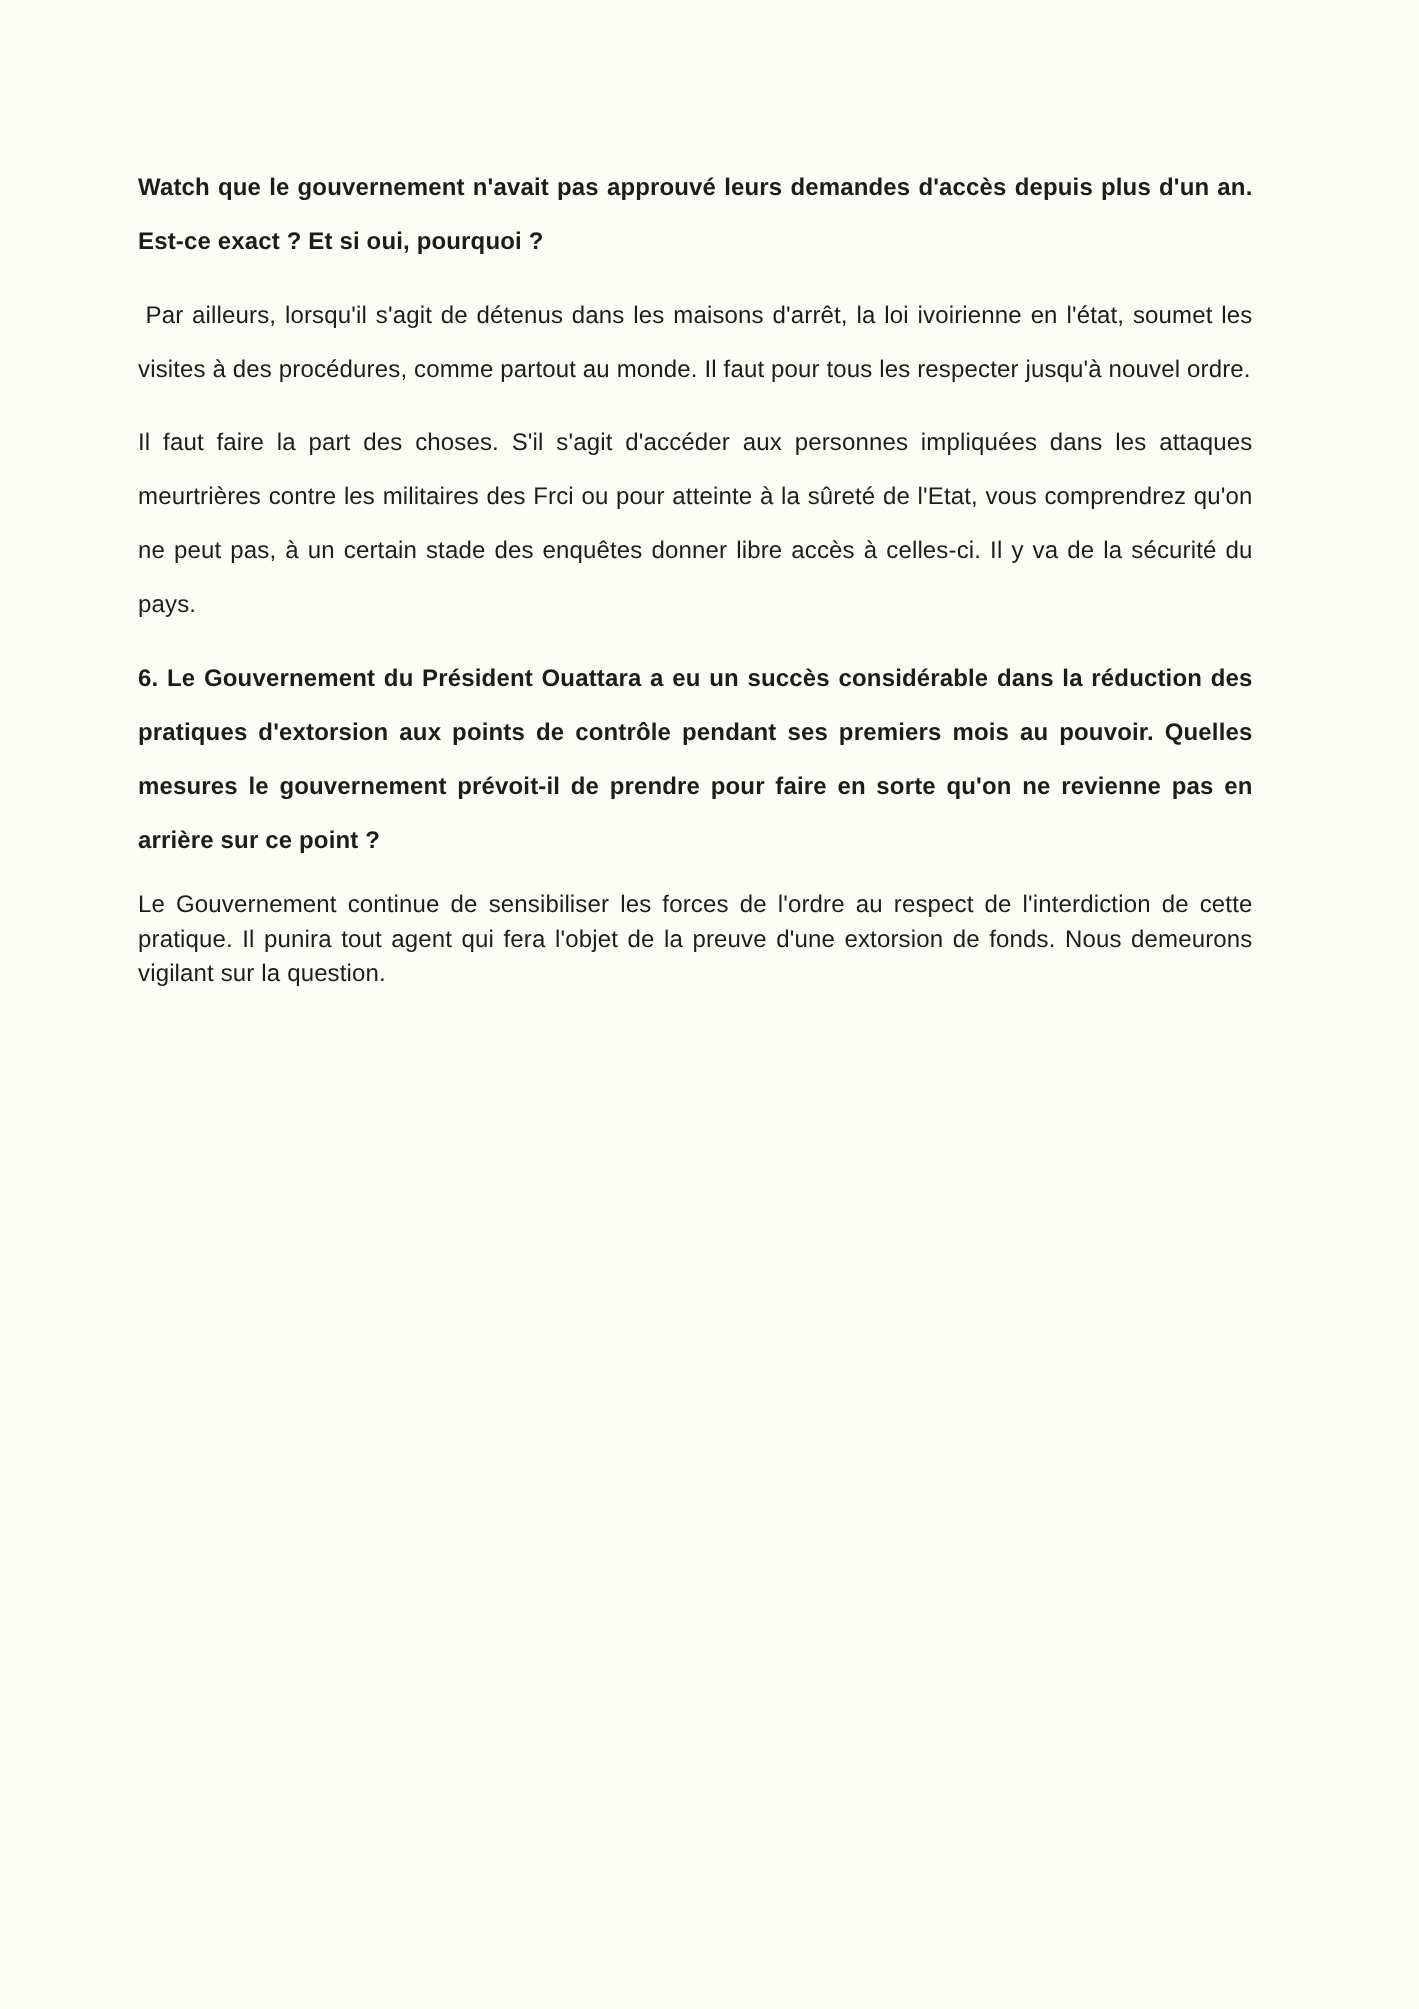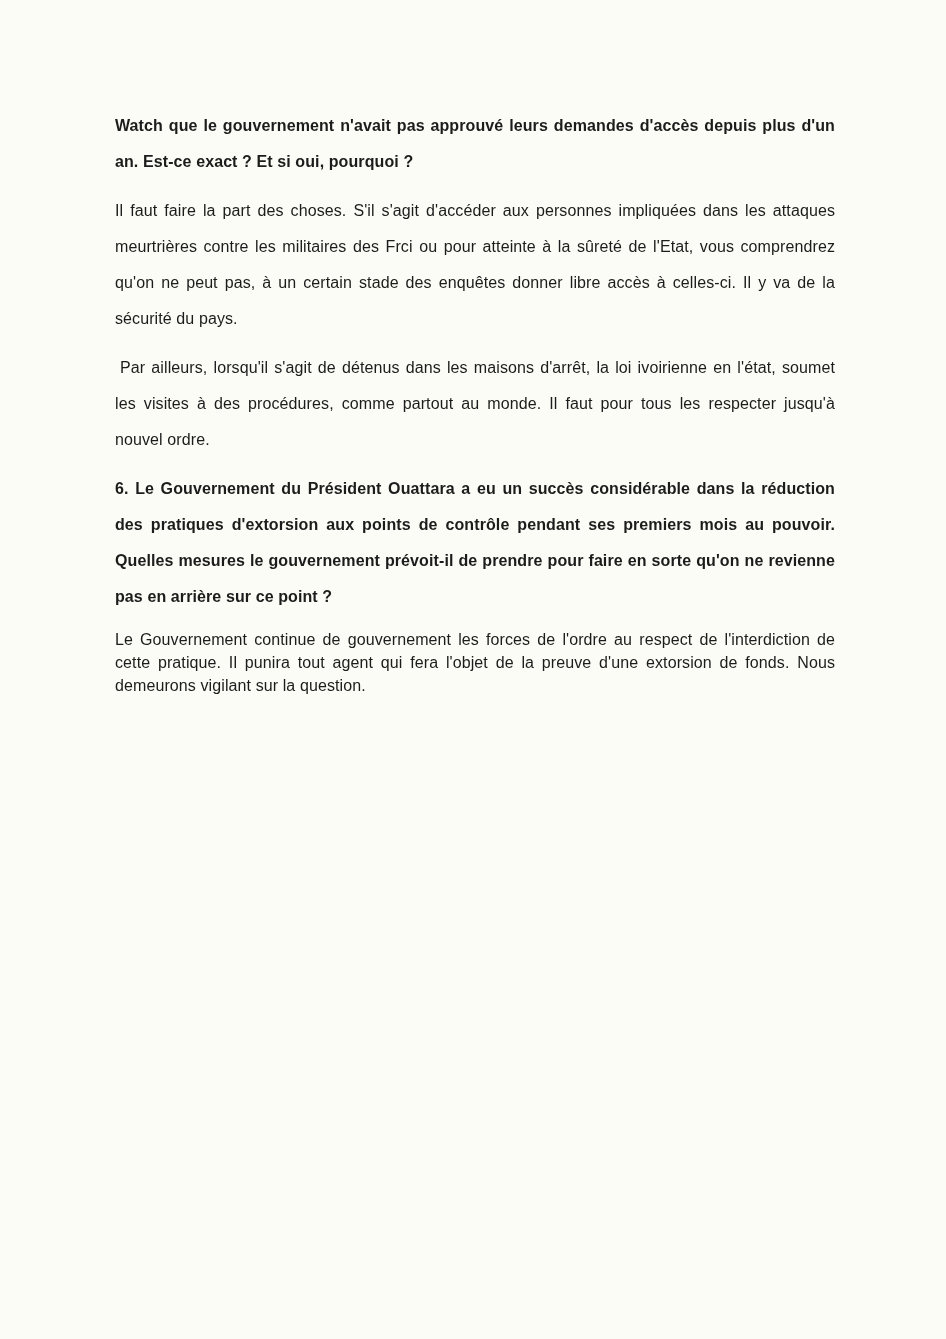--- a/index.html
+++ b/index.html
@@ -12,21 +12,21 @@
     height: 1339px;
     background: var(--bg);
     font-family: "Liberation Sans", "DejaVu Sans", sans-serif;
     color: var(--ink);
     overflow: hidden;
   }
   .page {
     width: 946px;
     height: 998px;
     background: var(--bg);
-    padding: 108px 111px 0 115px;
+    padding: 108px 111px 0 92px;
   }
   .para {
     font-size: 16px;
     line-height: 36px;
     text-align: justify;
     margin-bottom: 13px;
     color: var(--ink);
     letter-spacing: 0.1px;
   }
   .para.bold {
@@ -39,20 +39,20 @@
     line-height: 23px;
     margin-bottom: 0;
   }
 </style>
 </head>
 <body>
 
 <div class="page">
   <p class="para bold">Watch que le gouvernement n'avait pas approuvé leurs demandes d'accès depuis plus d'un an. Est-ce exact ? Et si oui, pourquoi ?</p>
 
+  <p class="para indented">Par ailleurs, lorsqu'il s'agit de détenus dans les maisons d'arrêt, la loi ivoirienne en l'état, soumet les visites à des procédures, comme partout au monde. Il faut pour tous les respecter jusqu'à nouvel ordre.</p>
+
   <p class="para">Il faut faire la part des choses. S'il s'agit d'accéder aux personnes impliquées dans les attaques meurtrières contre les militaires des Frci ou pour atteinte à la sûreté de l'Etat, vous comprendrez qu'on ne peut pas, à un certain stade des enquêtes donner libre accès à celles-ci. Il y va de la sécurité du pays.</p>
-
-  <p class="para indented">Par ailleurs, lorsqu'il s'agit de détenus dans les maisons d'arrêt, la loi ivoirienne en l'état, soumet les visites à des procédures, comme partout au monde. Il faut pour tous les respecter jusqu'à nouvel ordre.</p>
 
   <p class="para bold">6. Le Gouvernement du Président Ouattara a eu un succès considérable dans la réduction des pratiques d'extorsion aux points de contrôle pendant ses premiers mois au pouvoir. Quelles mesures le gouvernement prévoit-il de prendre pour faire en sorte qu'on ne revienne pas en arrière sur ce point ?</p>
 
-  <p class="para tight">Le Gouvernement continue de gouvernement les forces de l'ordre au respect de l'interdiction de cette pratique. Il punira tout agent qui fera l'objet de la preuve d'une extorsion de fonds. Nous demeurons vigilant sur la question.</p>
+  <p class="para tight">Le Gouvernement continue de sensibiliser les forces de l'ordre au respect de l'interdiction de cette pratique. Il punira tout agent qui fera l'objet de la preuve d'une extorsion de fonds. Nous demeurons vigilant sur la question.</p>
 </div>
 
 </body></html>

